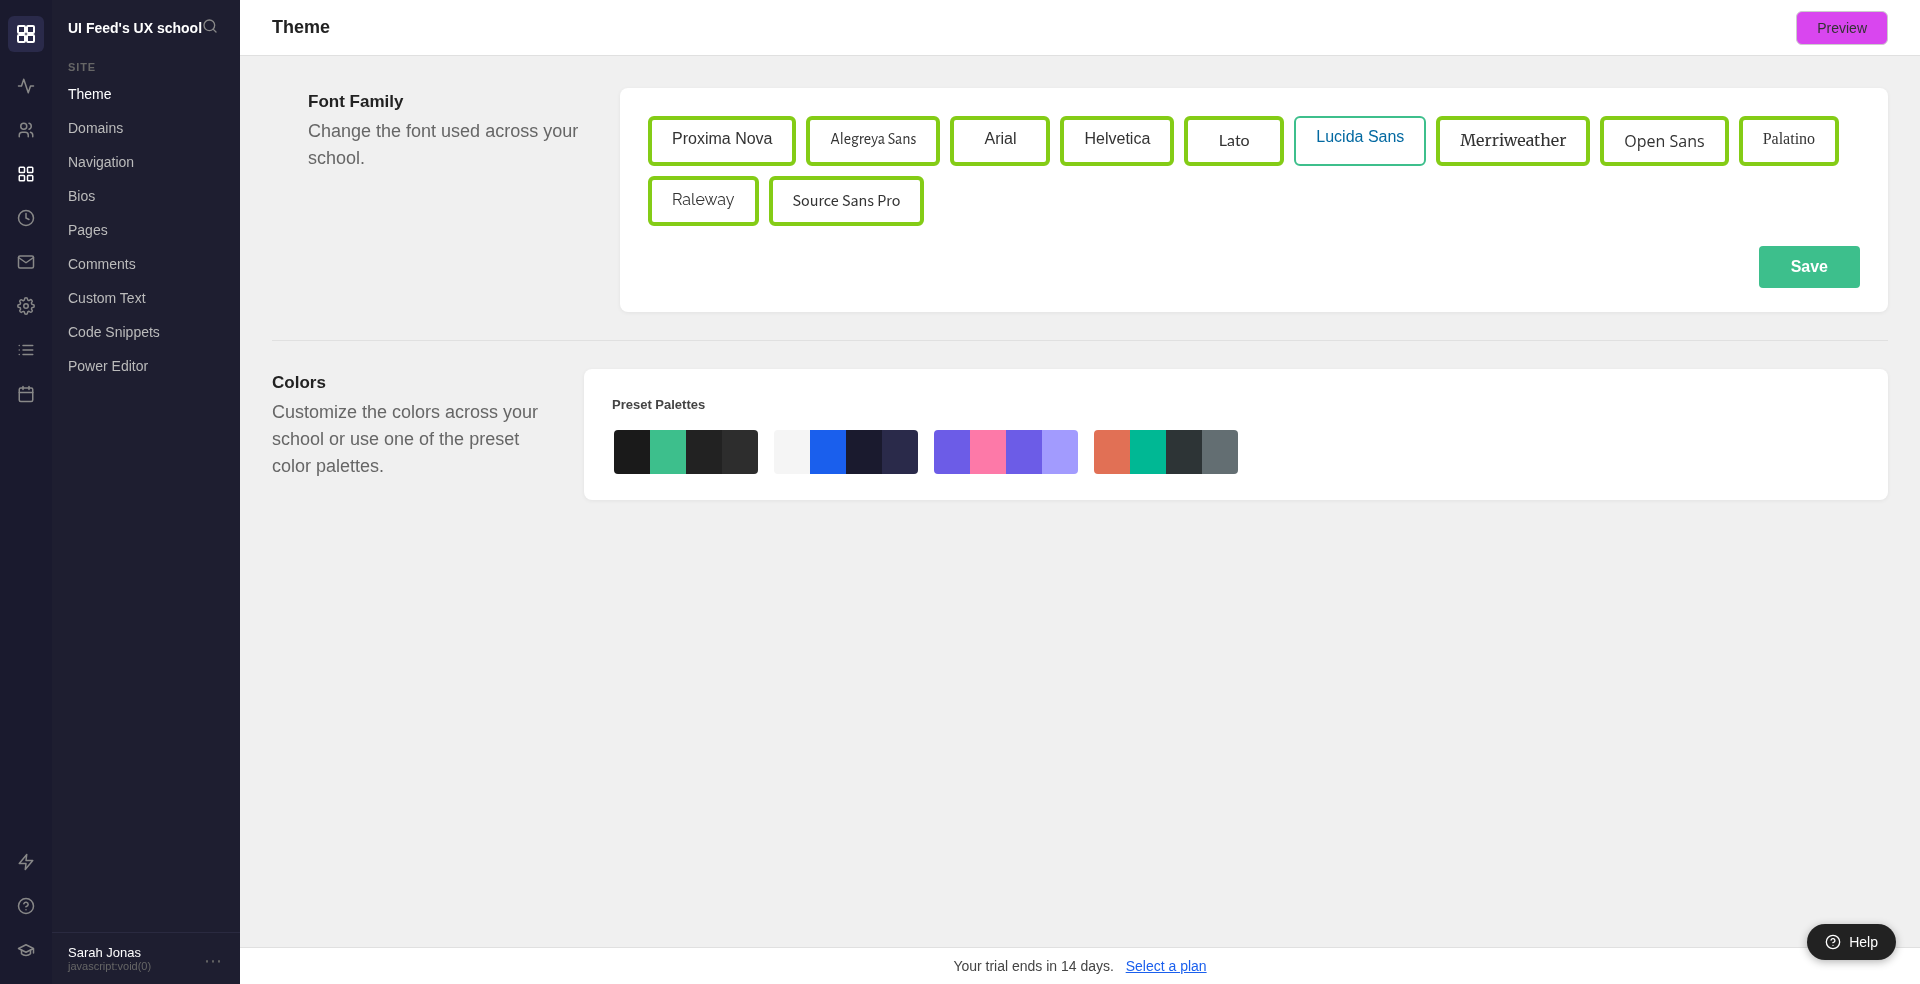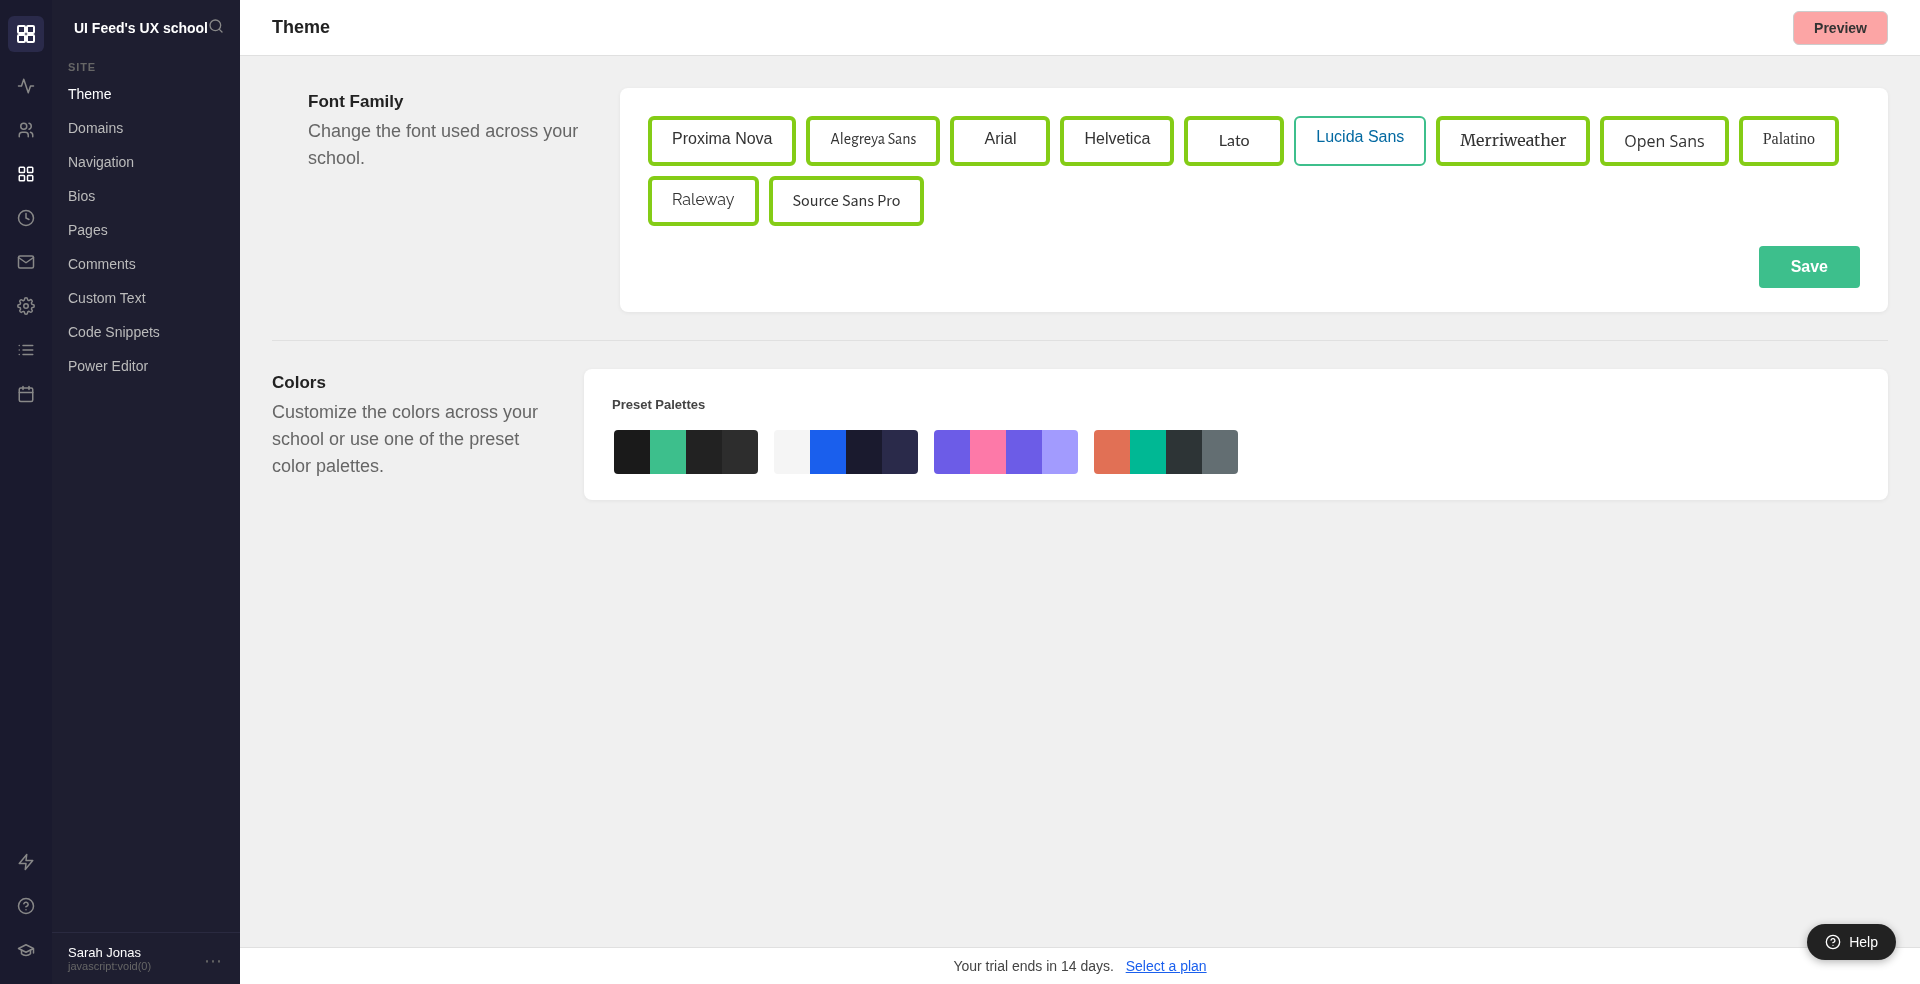--- a/index.html
+++ b/index.html
@@ -47,21 +47,21 @@
       padding: 0;
       flex-shrink: 0;
     }
     .nav-sidebar-header {
       padding: 18px 16px 12px;
       color: #fff;
       font-size: 14px;
       font-weight: 600;
       display: flex;
       align-items: center;
-      justify-content: flex-end;
+      justify-content: flex-start;
     }
     .nav-sidebar-header .search-icon-btn {
       color: #888;
       cursor: pointer;
     }
     .nav-section-label {
       padding: 12px 16px 4px;
       font-size: 11px;
       font-weight: 700;
       color: #666;
@@ -109,26 +109,26 @@
       align-items: center;
       justify-content: space-between;
       flex-shrink: 0;
     }
     .main-header-title {
       font-size: 18px;
       font-weight: 600;
       color: #222;
     }
     .preview-btn {
-      background: #fca5a5;
+      background: #d946ef;
       border: 1px solid #ccc;
       border-radius: 6px;
       padding: 8px 20px;
       font-size: 14px;
-      font-weight: 700;
+      font-weight: 400;
       color: #333;
       cursor: pointer;
     }
 
     .main-body {
       flex: 1;
       overflow-y: auto;
       padding: 32px 32px 32px 32px;
     }
 

